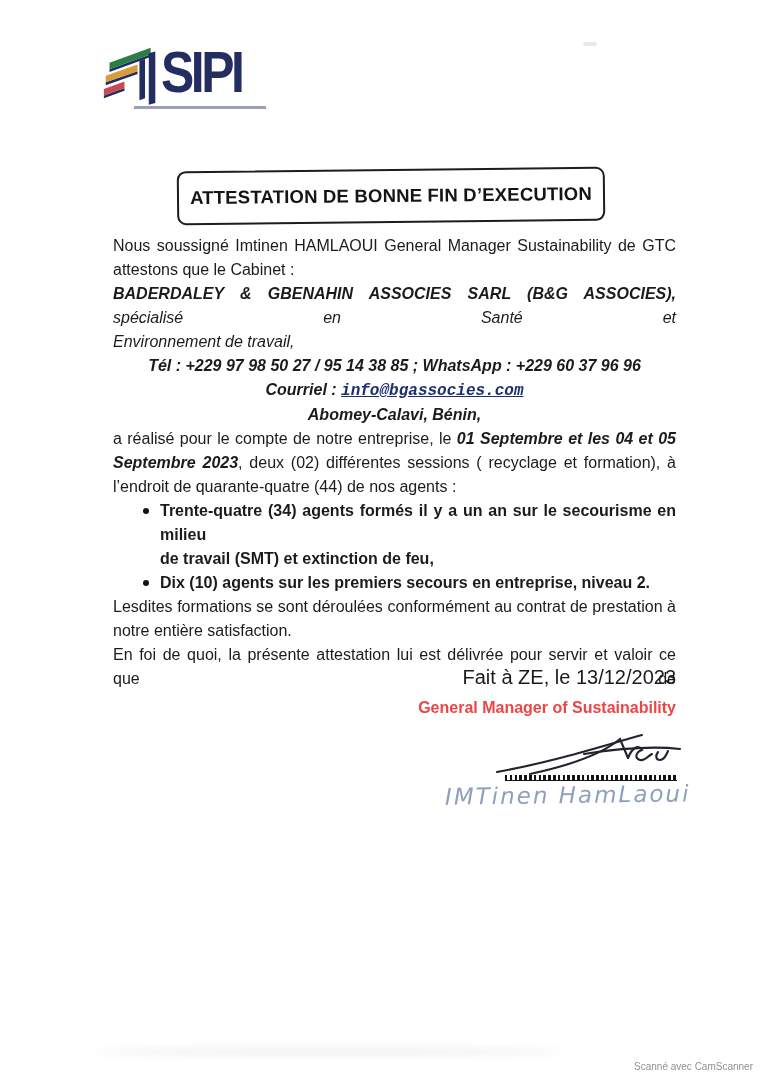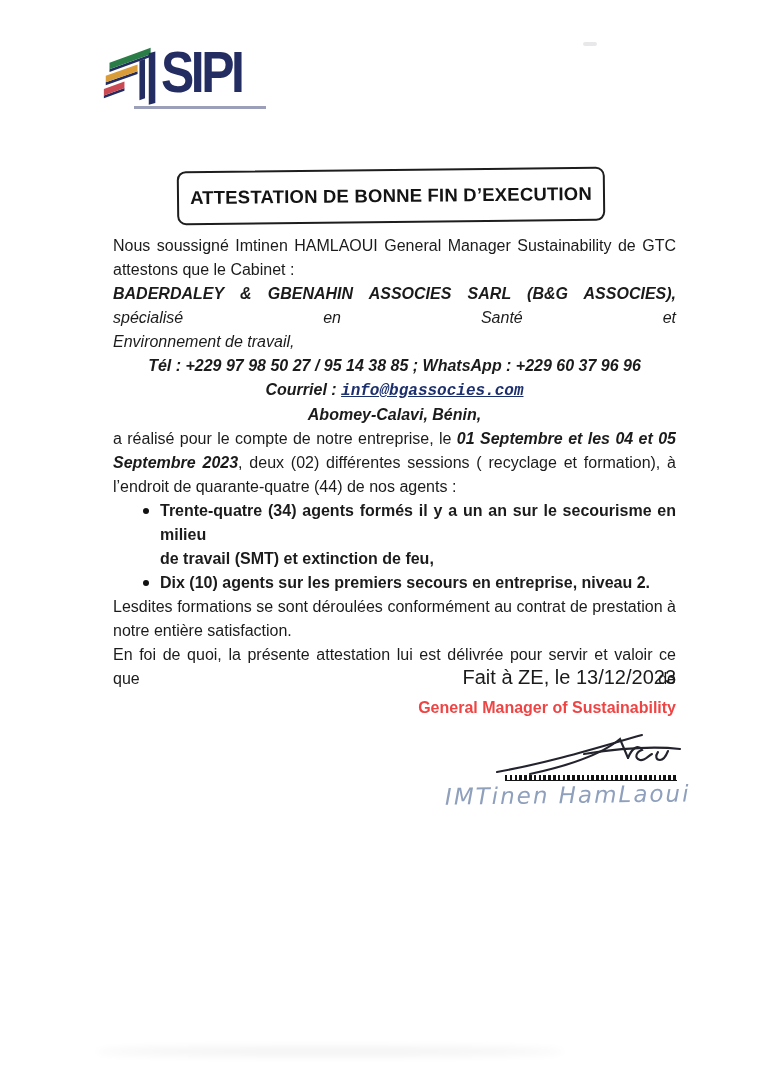--- a/index.html
+++ b/index.html
@@ -129,14 +129,15 @@
       <path d="M38,50 C80,41 110,30 128,15 L136,34"></path>
       <path d="M136,34 c4,-10 10,-14 14,-8 c-6,2 -8,8 -2,10 c5,1 8,-4 12,-6"></path>
       <path d="M166,28 c-3,4 -2,8 2,8 c4,0 6,-4 8,-9"></path>
       <path d="M92,30 C130,24 162,22 188,25"></path>
     </g>
   </svg>
   <div class="sig-dots"></div>
   <div class="sig-name">IMTinen HamLaoui</div>
 
   <div class="scan-shadow"></div>
+  <div class="scanner-credit">Scanné avec CamScanner</div>
 
 </div>
 
 </body></html>

